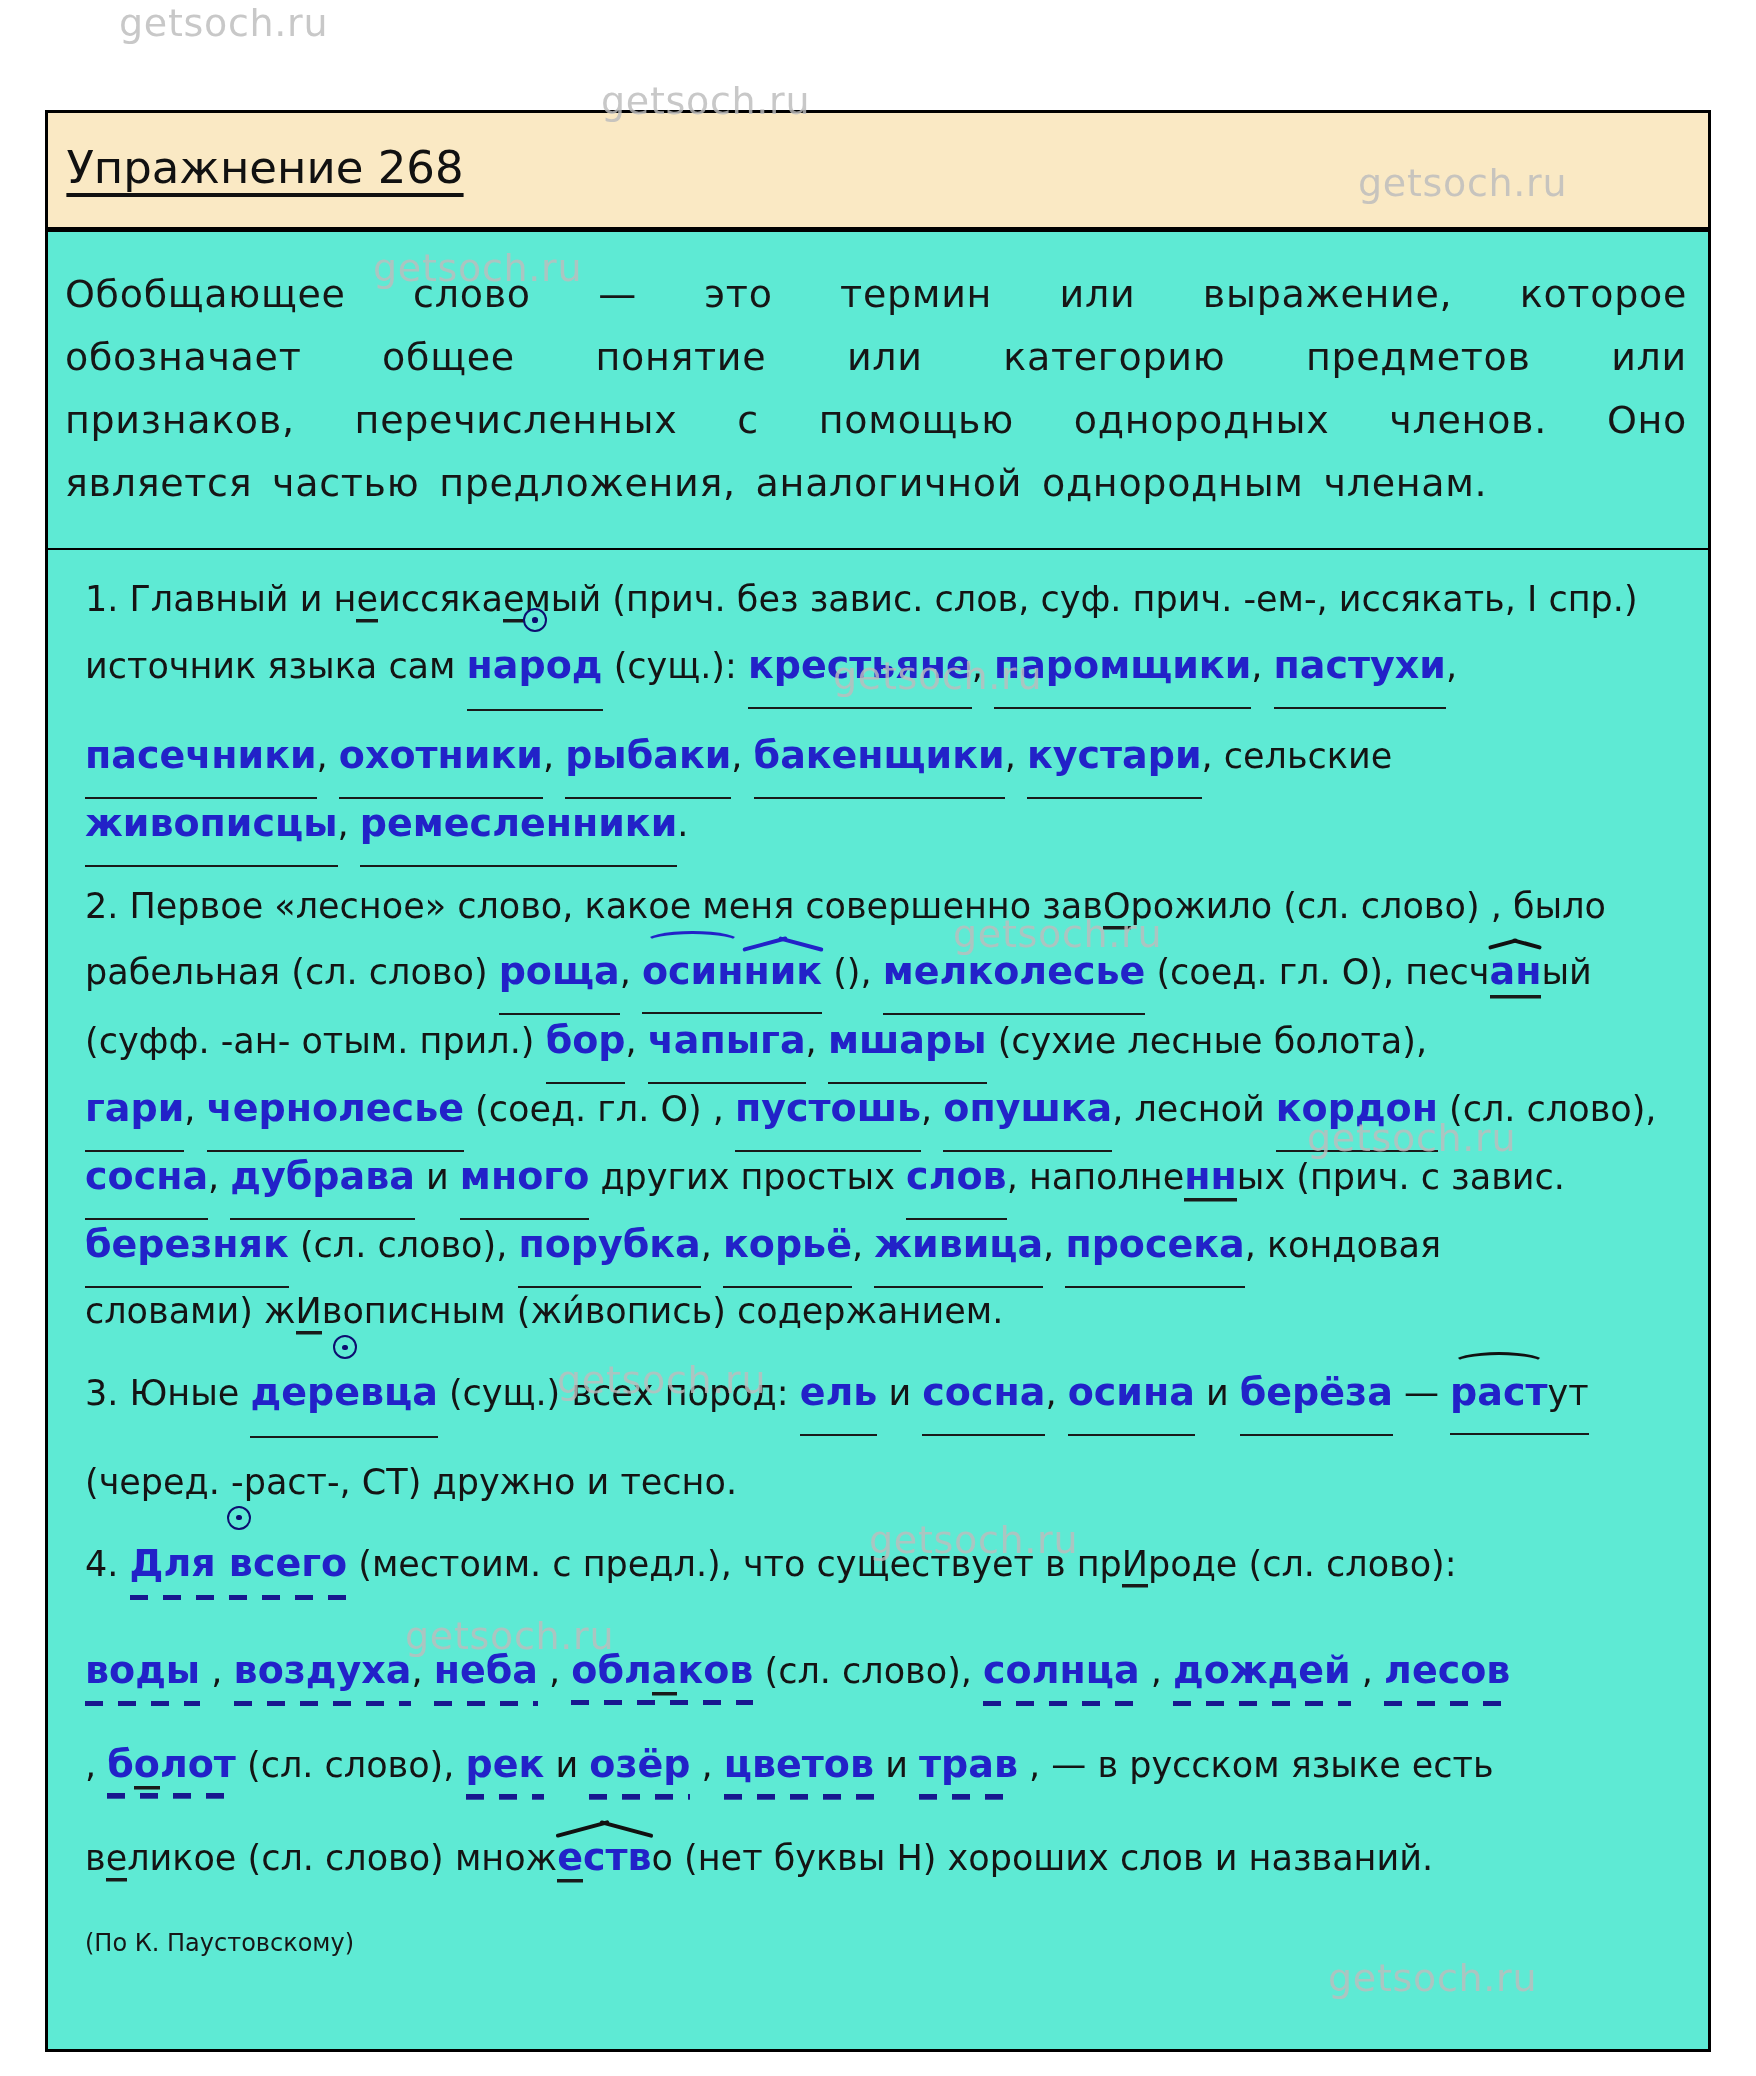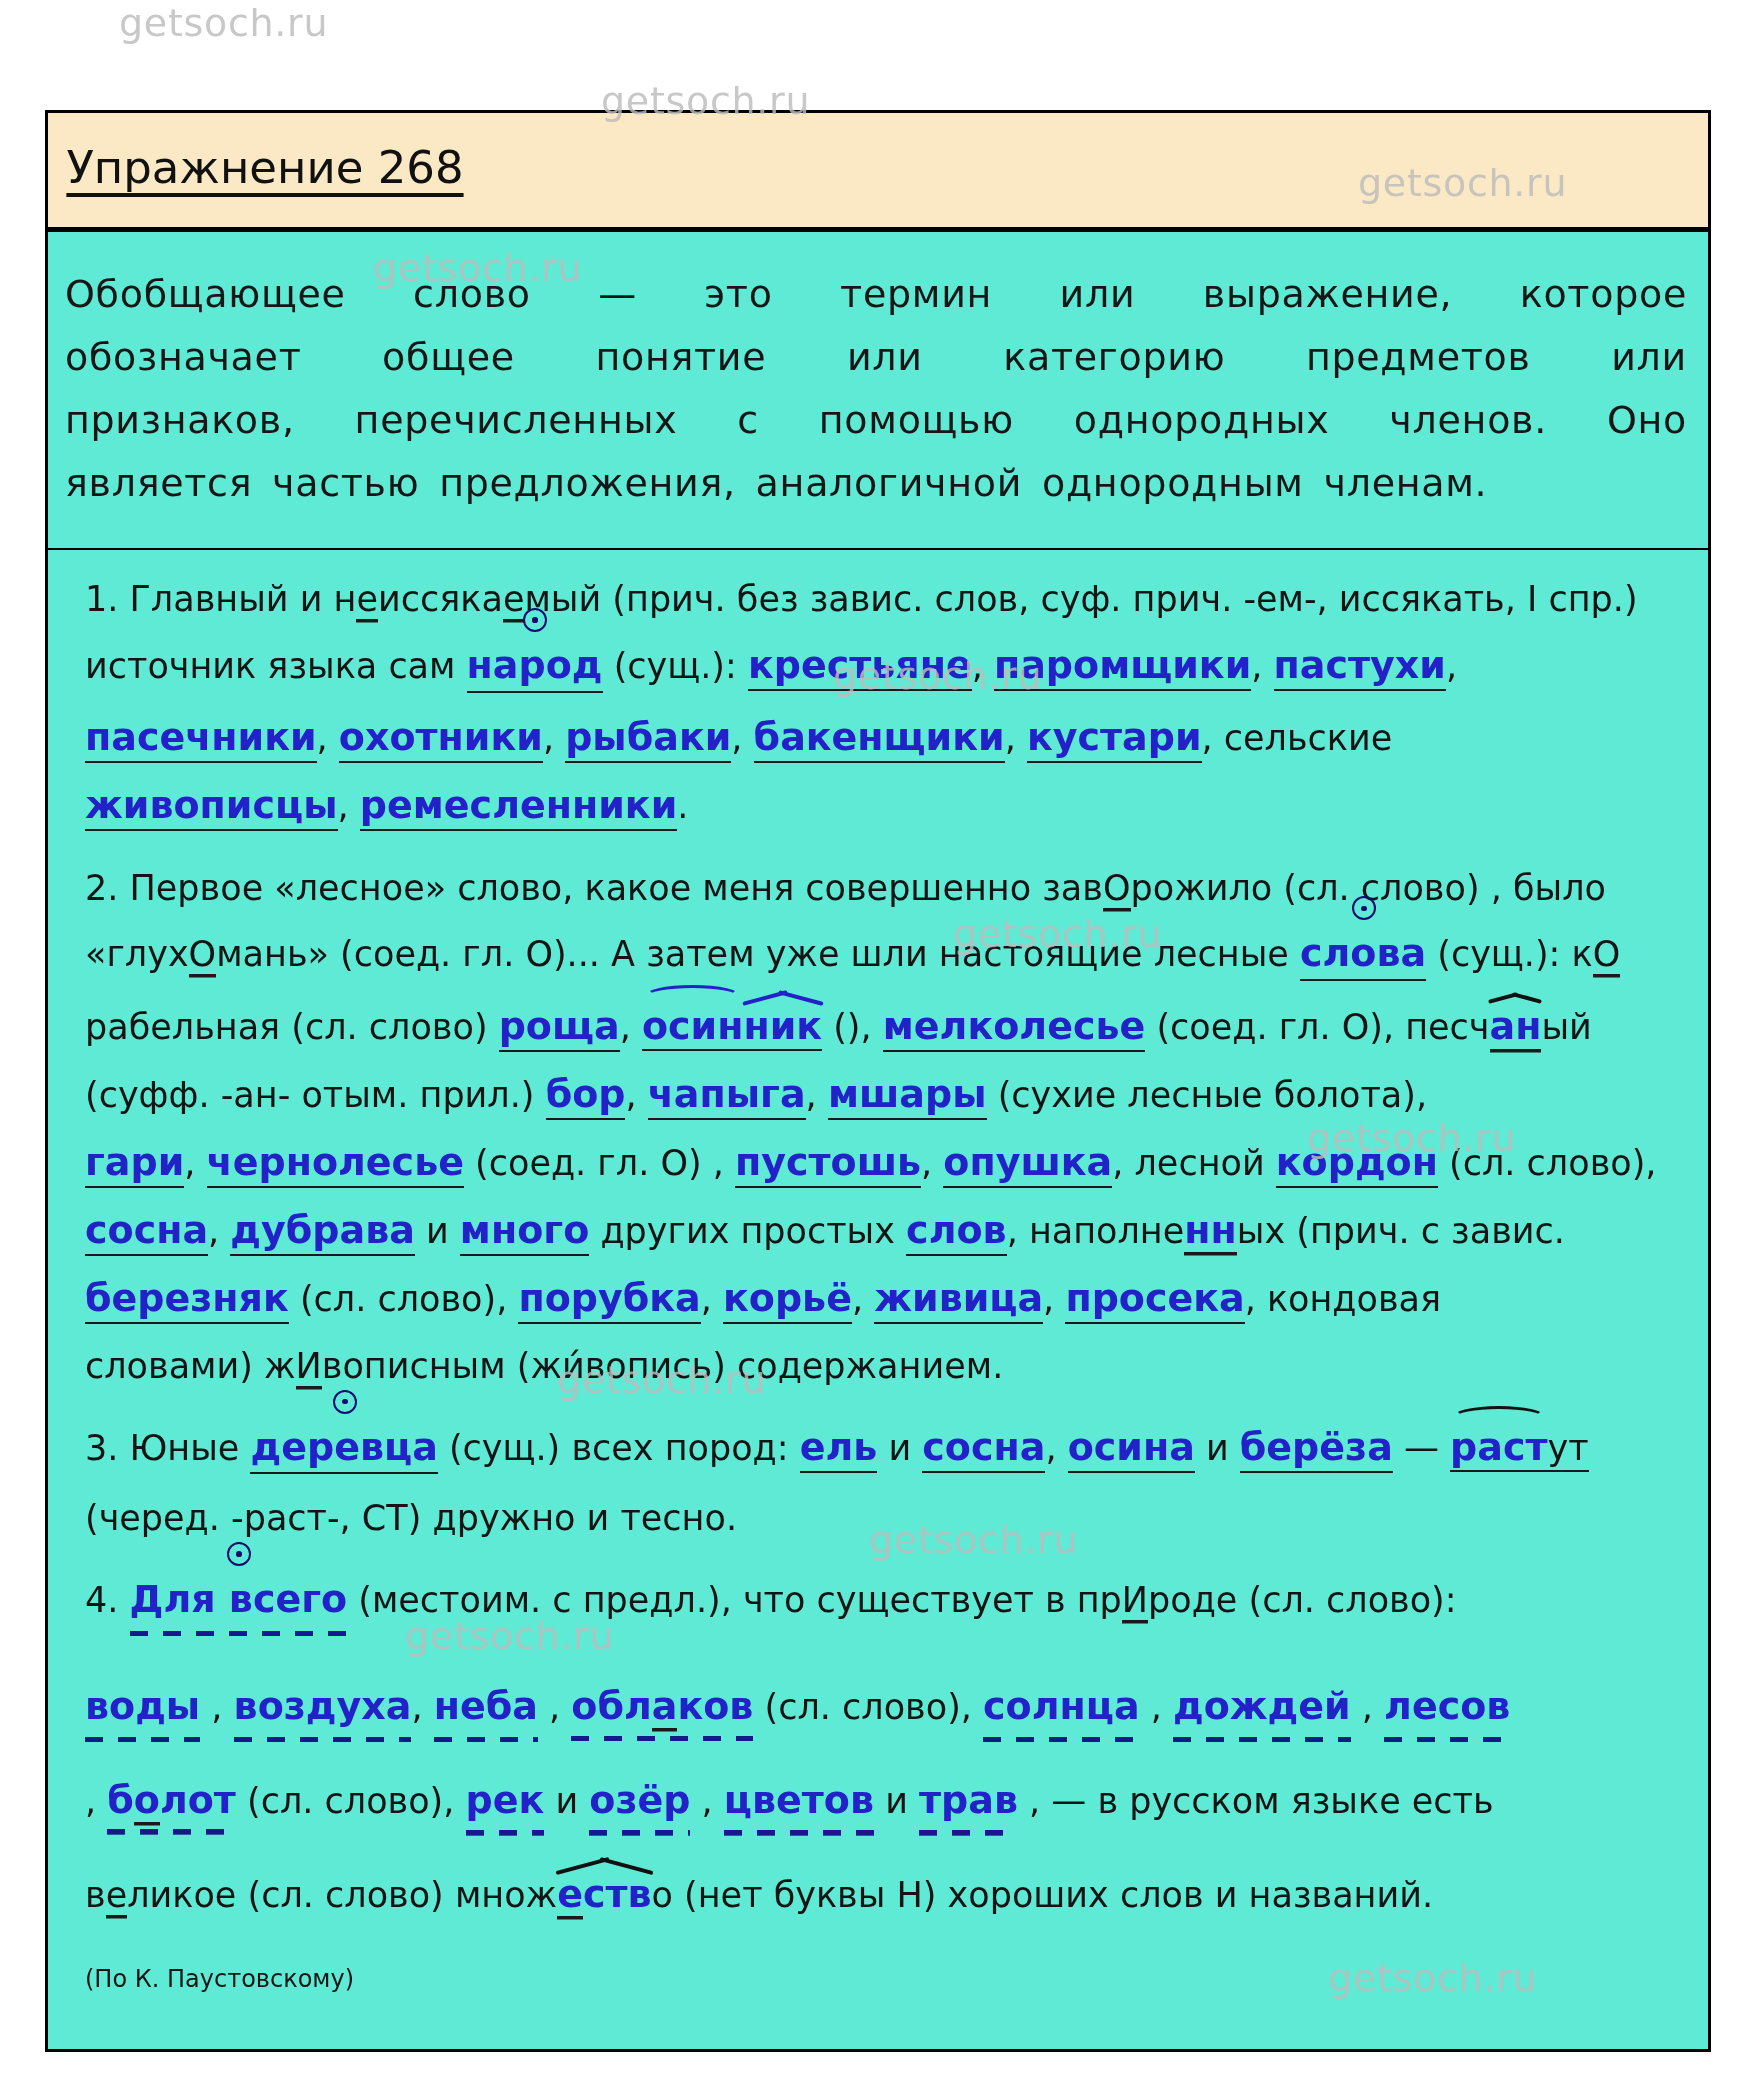--- a/index.html
+++ b/index.html
@@ -17,21 +17,21 @@
        text-decoration:underline;text-decoration-thickness:3.5px;text-underline-offset:10px;}
   .def{padding:31px 21px 33px 17px;font-size:38px;line-height:1.66;border-bottom:2.8px solid #000;
        letter-spacing:0.7px;word-spacing:7px;color:#161616;}
   .dline{text-align:justify;}
   .dline.j{text-align-last:justify;}
   .content{padding:28px 18.4px 0 17px;font-size:35px;line-height:1.2;margin-left:20px;}
   .item{margin-bottom:38px;}
   .line{margin-bottom:22.6px;white-space:nowrap;}
   .item.wide .line{margin-bottom:48px;}
   .b{color:var(--blue);font-weight:700;font-size:38px;}
-  .u{border-bottom:2.8px solid var(--ink);padding-bottom:2px;}
+  .u{border-bottom:2.8px solid var(--ink);padding-bottom:20px;}
   .lu{box-shadow:0 3.5px 0 var(--ink);}
   .du{background:repeating-linear-gradient(90deg,var(--navy) 0 18.4px,transparent 18.4px 33px)
       left bottom/100% 5.7px no-repeat;padding-bottom:14px;}
   .rel{position:relative;display:inline-block;}
   .mk{position:absolute;pointer-events:none;}
   .mk.circ{top:-35px;left:50%;width:20px;height:20px;margin-left:-11.3px;
            border:2.8px solid #0d0d70;border-radius:50%;}
   .mk.circ::after{content:"";position:absolute;left:50%;top:50%;width:5.7px;height:5.7px;
            margin:-2.8px 0 0 -2.8px;background:#0d0d70;border-radius:50%;}
   .mk.root,.mk.rootb{left:2%;right:2%;top:-18.4px;height:17px;border:3.5px solid transparent;
@@ -78,21 +78,20 @@
 
     <div class="content">
         <div class="item">
           <div class="line"><span>1. Главный и н</span><span class="lu">е</span><span>иссяка</span><span class="lu">е</span><span>мый (прич. без завис. слов, суф. прич. -ем-, иссякать, I спр.)</span></div>
           <div class="line"><span>источник языка сам </span><span class="b u rel">народ<i class="mk circ"></i></span><span> (сущ.): </span><span class="b u">крестьяне</span><span>,  </span><span class="b u">паромщики</span><span>,  </span><span class="b u">пастухи</span><span>,</span></div>
           <div class="line"><span class="b u">пасечники</span><span>, </span><span class="b u">охотники</span><span>,  </span><span class="b u">рыбаки</span><span>,  </span><span class="b u">бакенщики</span><span>,  </span><span class="b u">кустари</span><span>, сельские</span></div>
           <div class="line"><span class="b u">живописцы</span><span>,  </span><span class="b u">ремесленники</span><span>.</span></div>
         </div>
         <div class="item">
           <div class="line"><span>2. Первое «лесное» слово, какое меня совершенно зав</span><span class="lu">О</span><span>рожило (сл. слово) , было</span></div>
-          <div class="line"><span>«глух</span><span class="lu">О</span><span>мань» (соед. гл. О)... А затем уже шли настоящие лесные </span><span class="b u rel">слова<i class="mk circ"></i></span><span> (сущ.): к</span><span class="lu">О</span></div>
           <div class="line"><span>рабельная (сл. слово) </span><span class="b u">роща</span><span>,  </span><span class="u"><span class="b rel">осин<i class="mk rootb"></i></span><span class="b rel">ник<i class="mk hatb"></i></span></span><span> (), </span><span class="b u">мелколесье</span><span> (соед. гл. О), песч</span><span class="b lu rel">ан<i class="mk hat"></i></span><span>ый</span></div>
           <div class="line"><span>(суфф. -ан- отым. прил.) </span><span class="b u">бор</span><span>,  </span><span class="b u">чапыга</span><span>,  </span><span class="b u">мшары</span><span> (сухие лесные болота),</span></div>
           <div class="line"><span class="b u">гари</span><span>,  </span><span class="b u">чернолесье</span><span> (соед. гл. О) , </span><span class="b u">пустошь</span><span>, </span><span class="b u">опушка</span><span>, лесной </span><span class="b u">кордон</span><span> (сл. слово),</span></div>
           <div class="line"><span class="b u">сосна</span><span>,  </span><span class="b u">дубрава</span><span> и  </span><span class="b u">много</span><span> других простых </span><span class="b u">слов</span><span>, наполне</span><span class="b lu">нн</span><span>ых (прич. с завис.</span></div>
           <div class="line"><span class="b u">березняк</span><span> (сл. слово), </span><span class="b u">порубка</span><span>,  </span><span class="b u">корьё</span><span>, </span><span class="b u">живица</span><span>,  </span><span class="b u">просека</span><span>, кондовая</span></div>
           <div class="line"><span>словами) ж</span><span class="lu">И</span><span>вописным (жи́вопись) содержанием.</span></div>
         </div>
         <div class="item">
           <div class="line"><span>3. Юные </span><span class="b u rel">деревца<i class="mk circ"></i></span><span> (сущ.) всех пород: </span><span class="b u">ель</span><span>  и  </span><span class="b u">сосна</span><span>, </span><span class="b u">осина</span><span>  и  </span><span class="b u">берёза</span><span> — </span><span class="u"><span class="b rel">раст<i class="mk root"></i></span><span>ут</span></span></div>
           <div class="line"><span>(черед. -раст-, СТ) дружно и тесно.</span></div>

